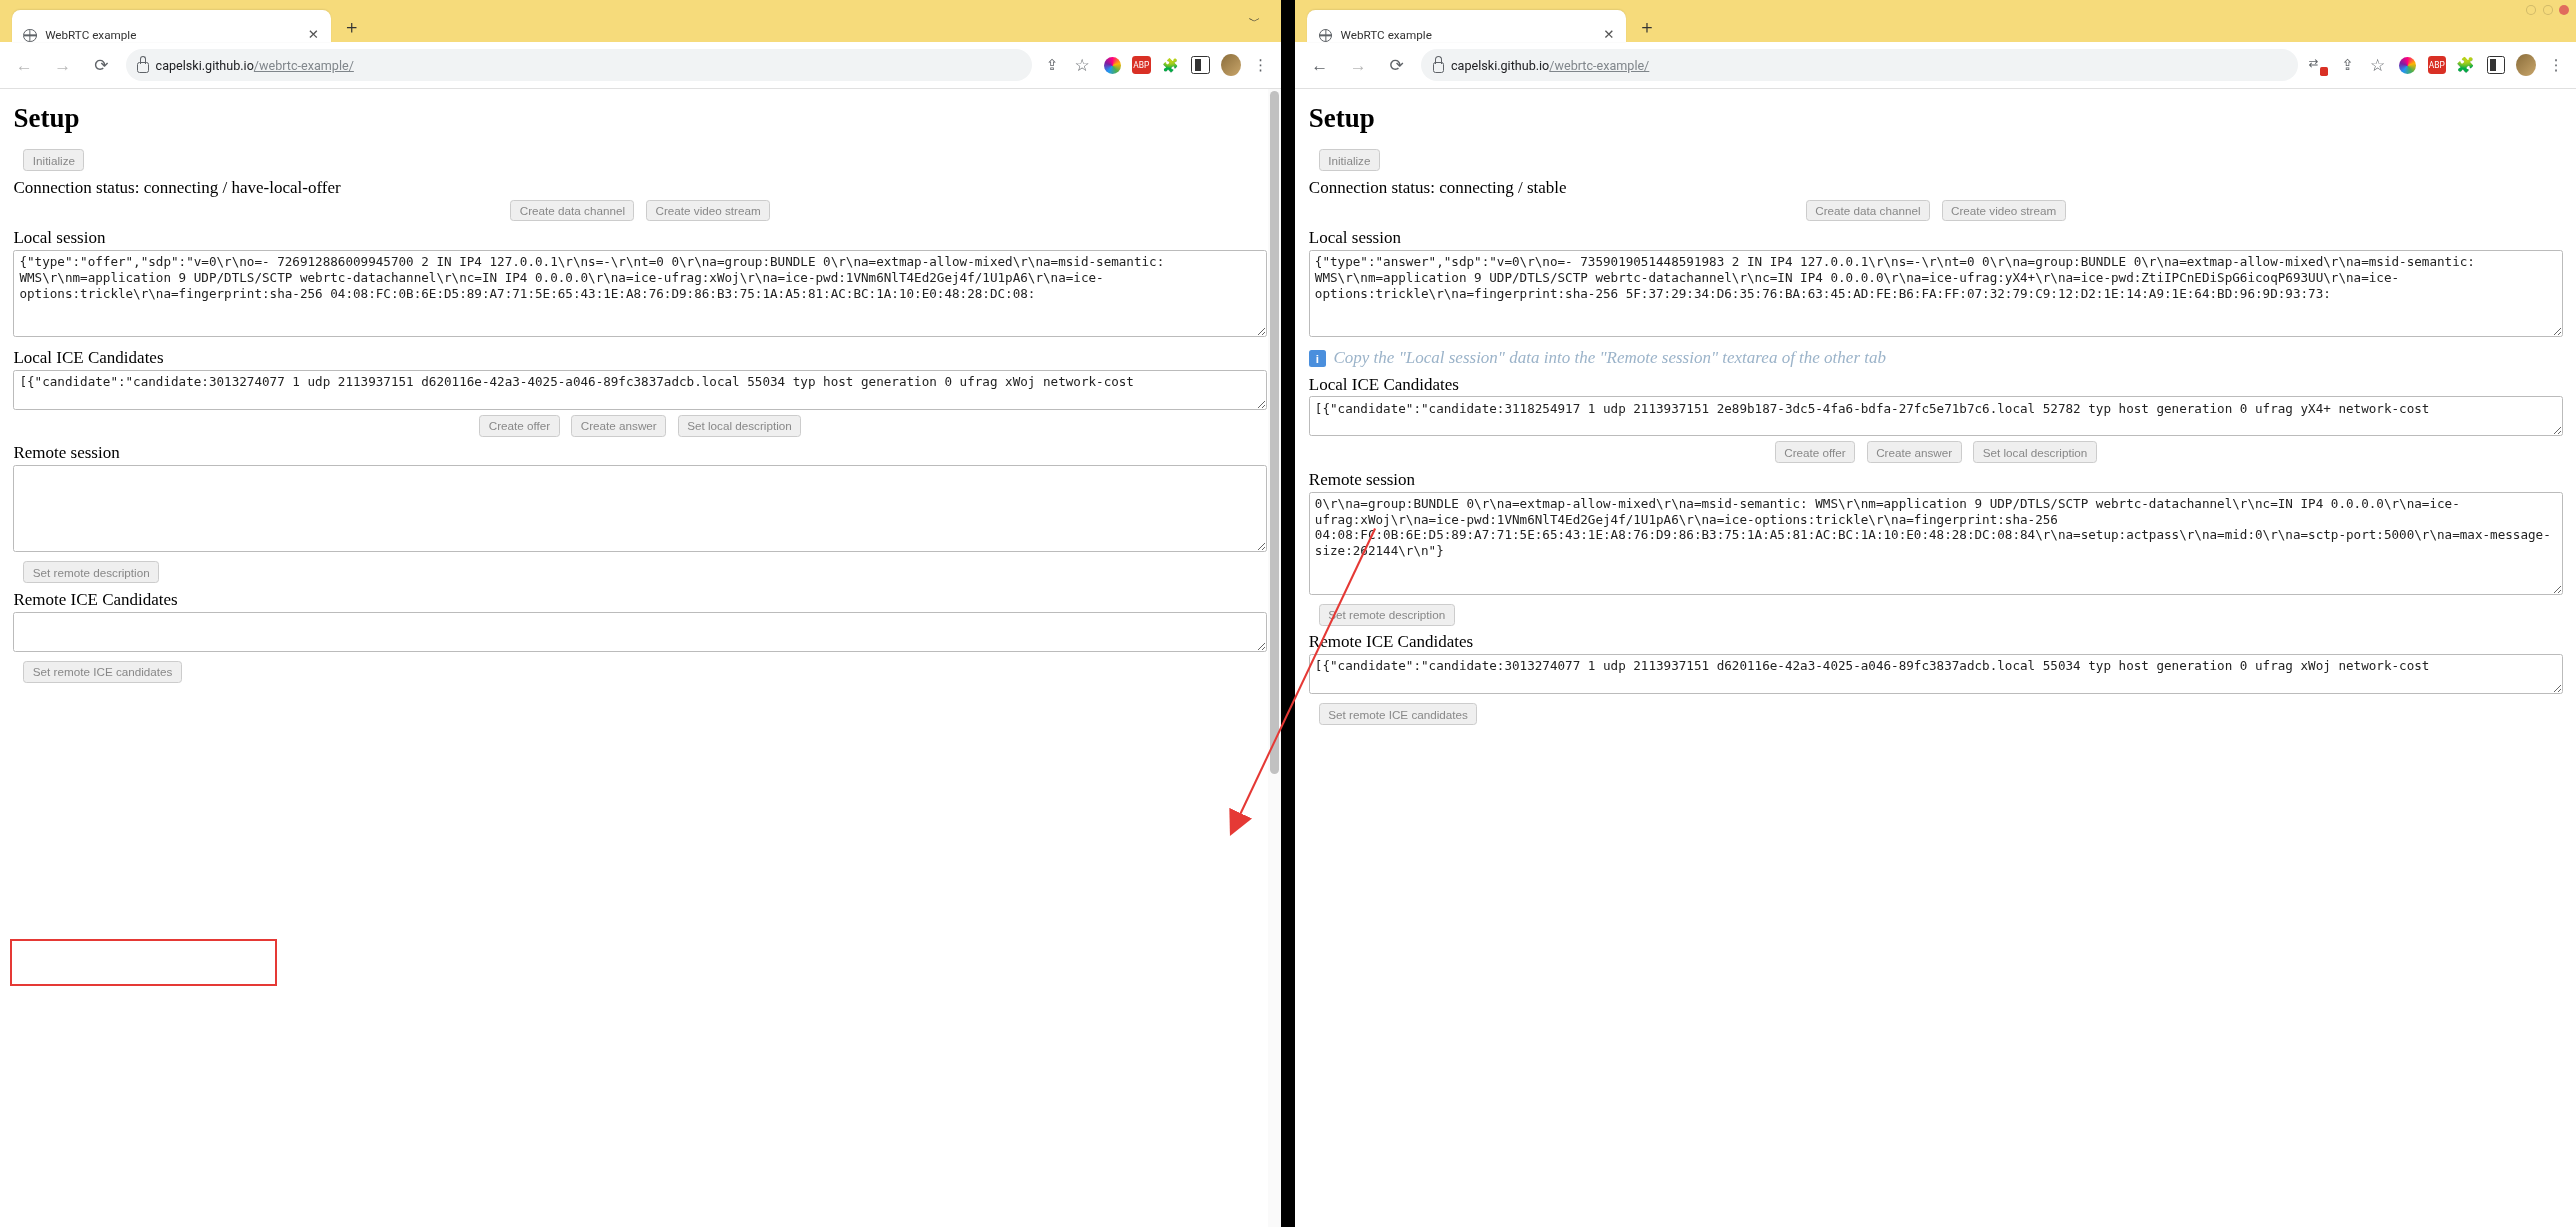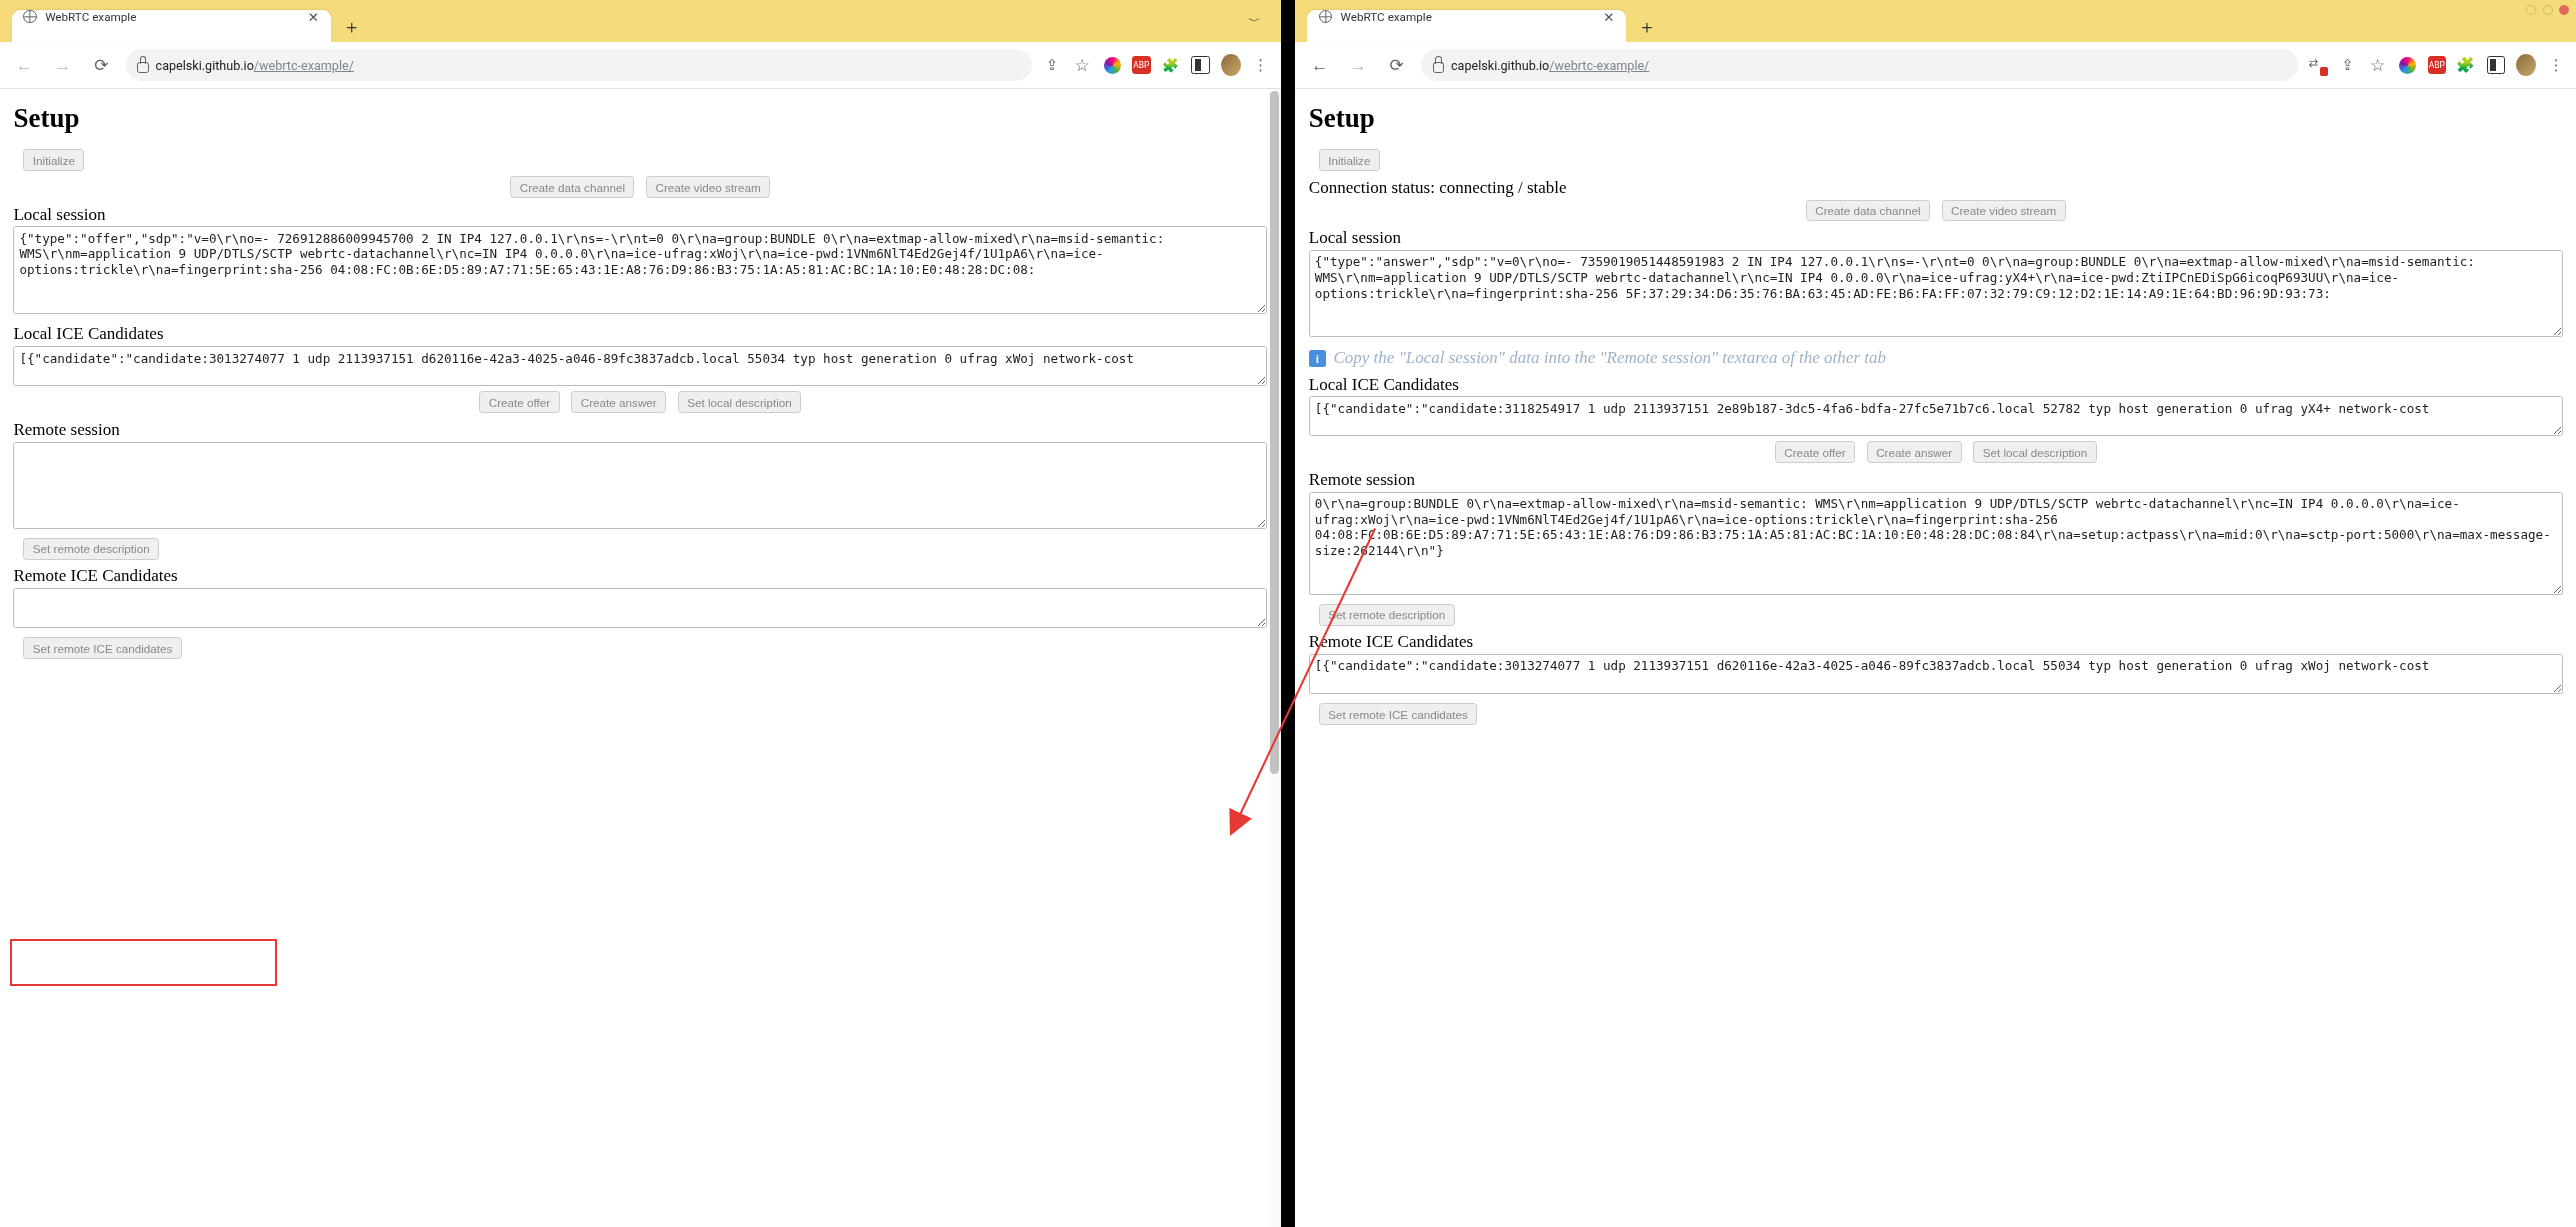--- a/index.html
+++ b/index.html
@@ -44,21 +44,21 @@
     display:flex; gap:6.7px;
   }
   .traffic span {
     width:10px;height:10px;border-radius:50%;
   }
   .tab {
     background:#fff;
     border-radius:8.4px 8.4px 0 0;
     height:32px;
     display:flex;
-    align-items:flex-start;
+    align-items:flex-end;
     padding:0 11.7px;
     gap:8.4px;
     min-width:319px;
     box-shadow:0 -0.8px 1.7px rgba(0,0,0,.08);
     font-size:11.7px;
     color:#333;
   }
   .tab .globe { width:13.4px;height:13.4px;border:1.3px solid #5f6368;border-radius:50%;position:relative; }
   .tab .globe::before{content:"";position:absolute;left:50%;top:-0.8px;bottom:-0.8px;width:1.3px;background:#5f6368;transform:translateX(-50%);}
   .tab .globe::after{content:"";position:absolute;top:50%;left:-0.8px;right:-0.8px;height:1.3px;background:#5f6368;transform:translateY(-50%);}
@@ -188,20 +188,23 @@
         </div>
       <div class="ext-ico">
           <span class="avatar"></span>
         </div>
       <div class="ext-ico kebab">⋮</div>
     </div>
 
     <div class="page">
       <h2 class="page-h">Setup</h2>
       <div class="row"><button class="app-btn">Initialize</button></div>
+      <div class="label-line">
+        <span>Connection status: </span><span>connecting / have-local-offer</span>
+      </div>
       <div class="buttons">
         <button class="app-btn">Create data channel</button>
         <button class="app-btn">Create video stream</button>
       </div>
 
       <div class="label-line">Local session</div>
       <textarea class="ta" rows="5" style="">{"type":"offer","sdp":"v=0\r\no=- 726912886009945700 2 IN IP4 127.0.0.1\r\ns=-\r\nt=0 0\r\na=group:BUNDLE 0\r\na=extmap-allow-mixed\r\na=msid-semantic: WMS\r\nm=application 9 UDP/DTLS/SCTP webrtc-datachannel\r\nc=IN IP4 0.0.0.0\r\na=ice-ufrag:xWoj\r\na=ice-pwd:1VNm6NlT4Ed2Gej4f/1U1pA6\r\na=ice-options:trickle\r\na=fingerprint:sha-256 04:08:FC:0B:6E:D5:89:A7:71:5E:65:43:1E:A8:76:D9:86:B3:75:1A:A5:81:AC:BC:1A:10:E0:48:28:DC:08:</textarea>
 
       <div class="label-line">Local ICE Candidates</div>
       <textarea class="ta" rows="2" style="">[{"candidate":"candidate:3013274077 1 udp 2113937151 d620116e-42a3-4025-a046-89fc3837adcb.local 55034 typ host generation 0 ufrag xWoj network-cost</textarea>

